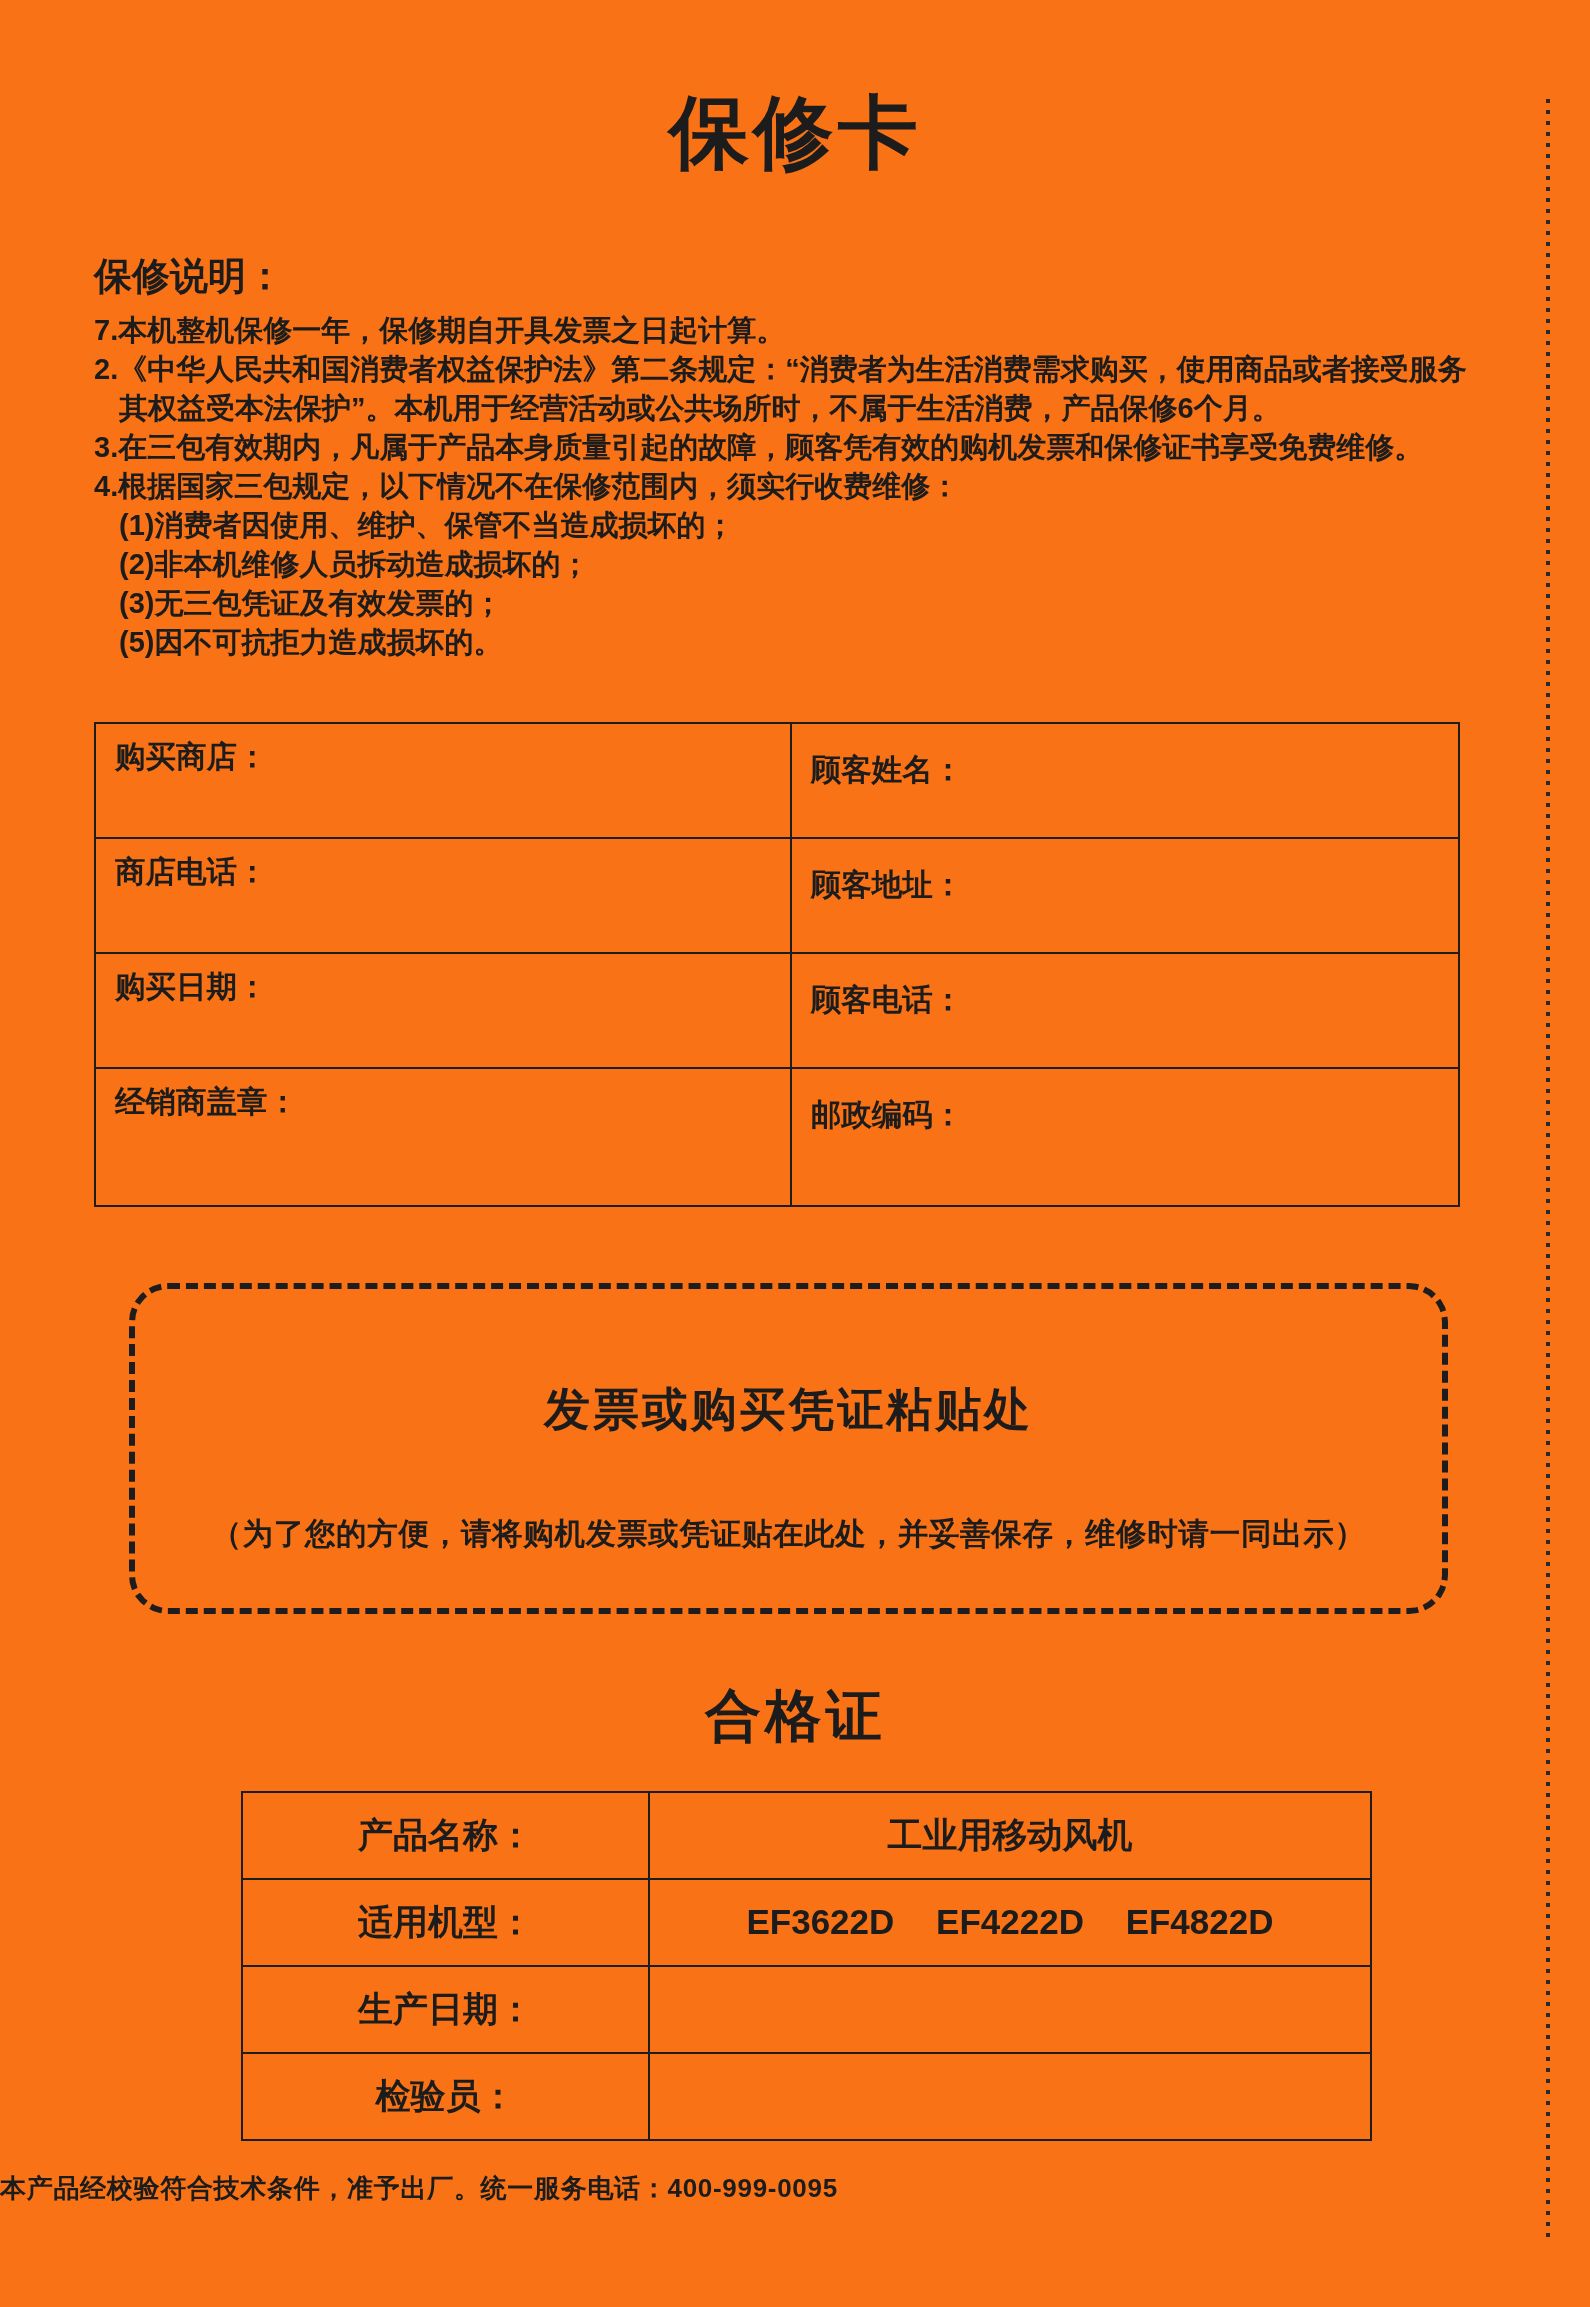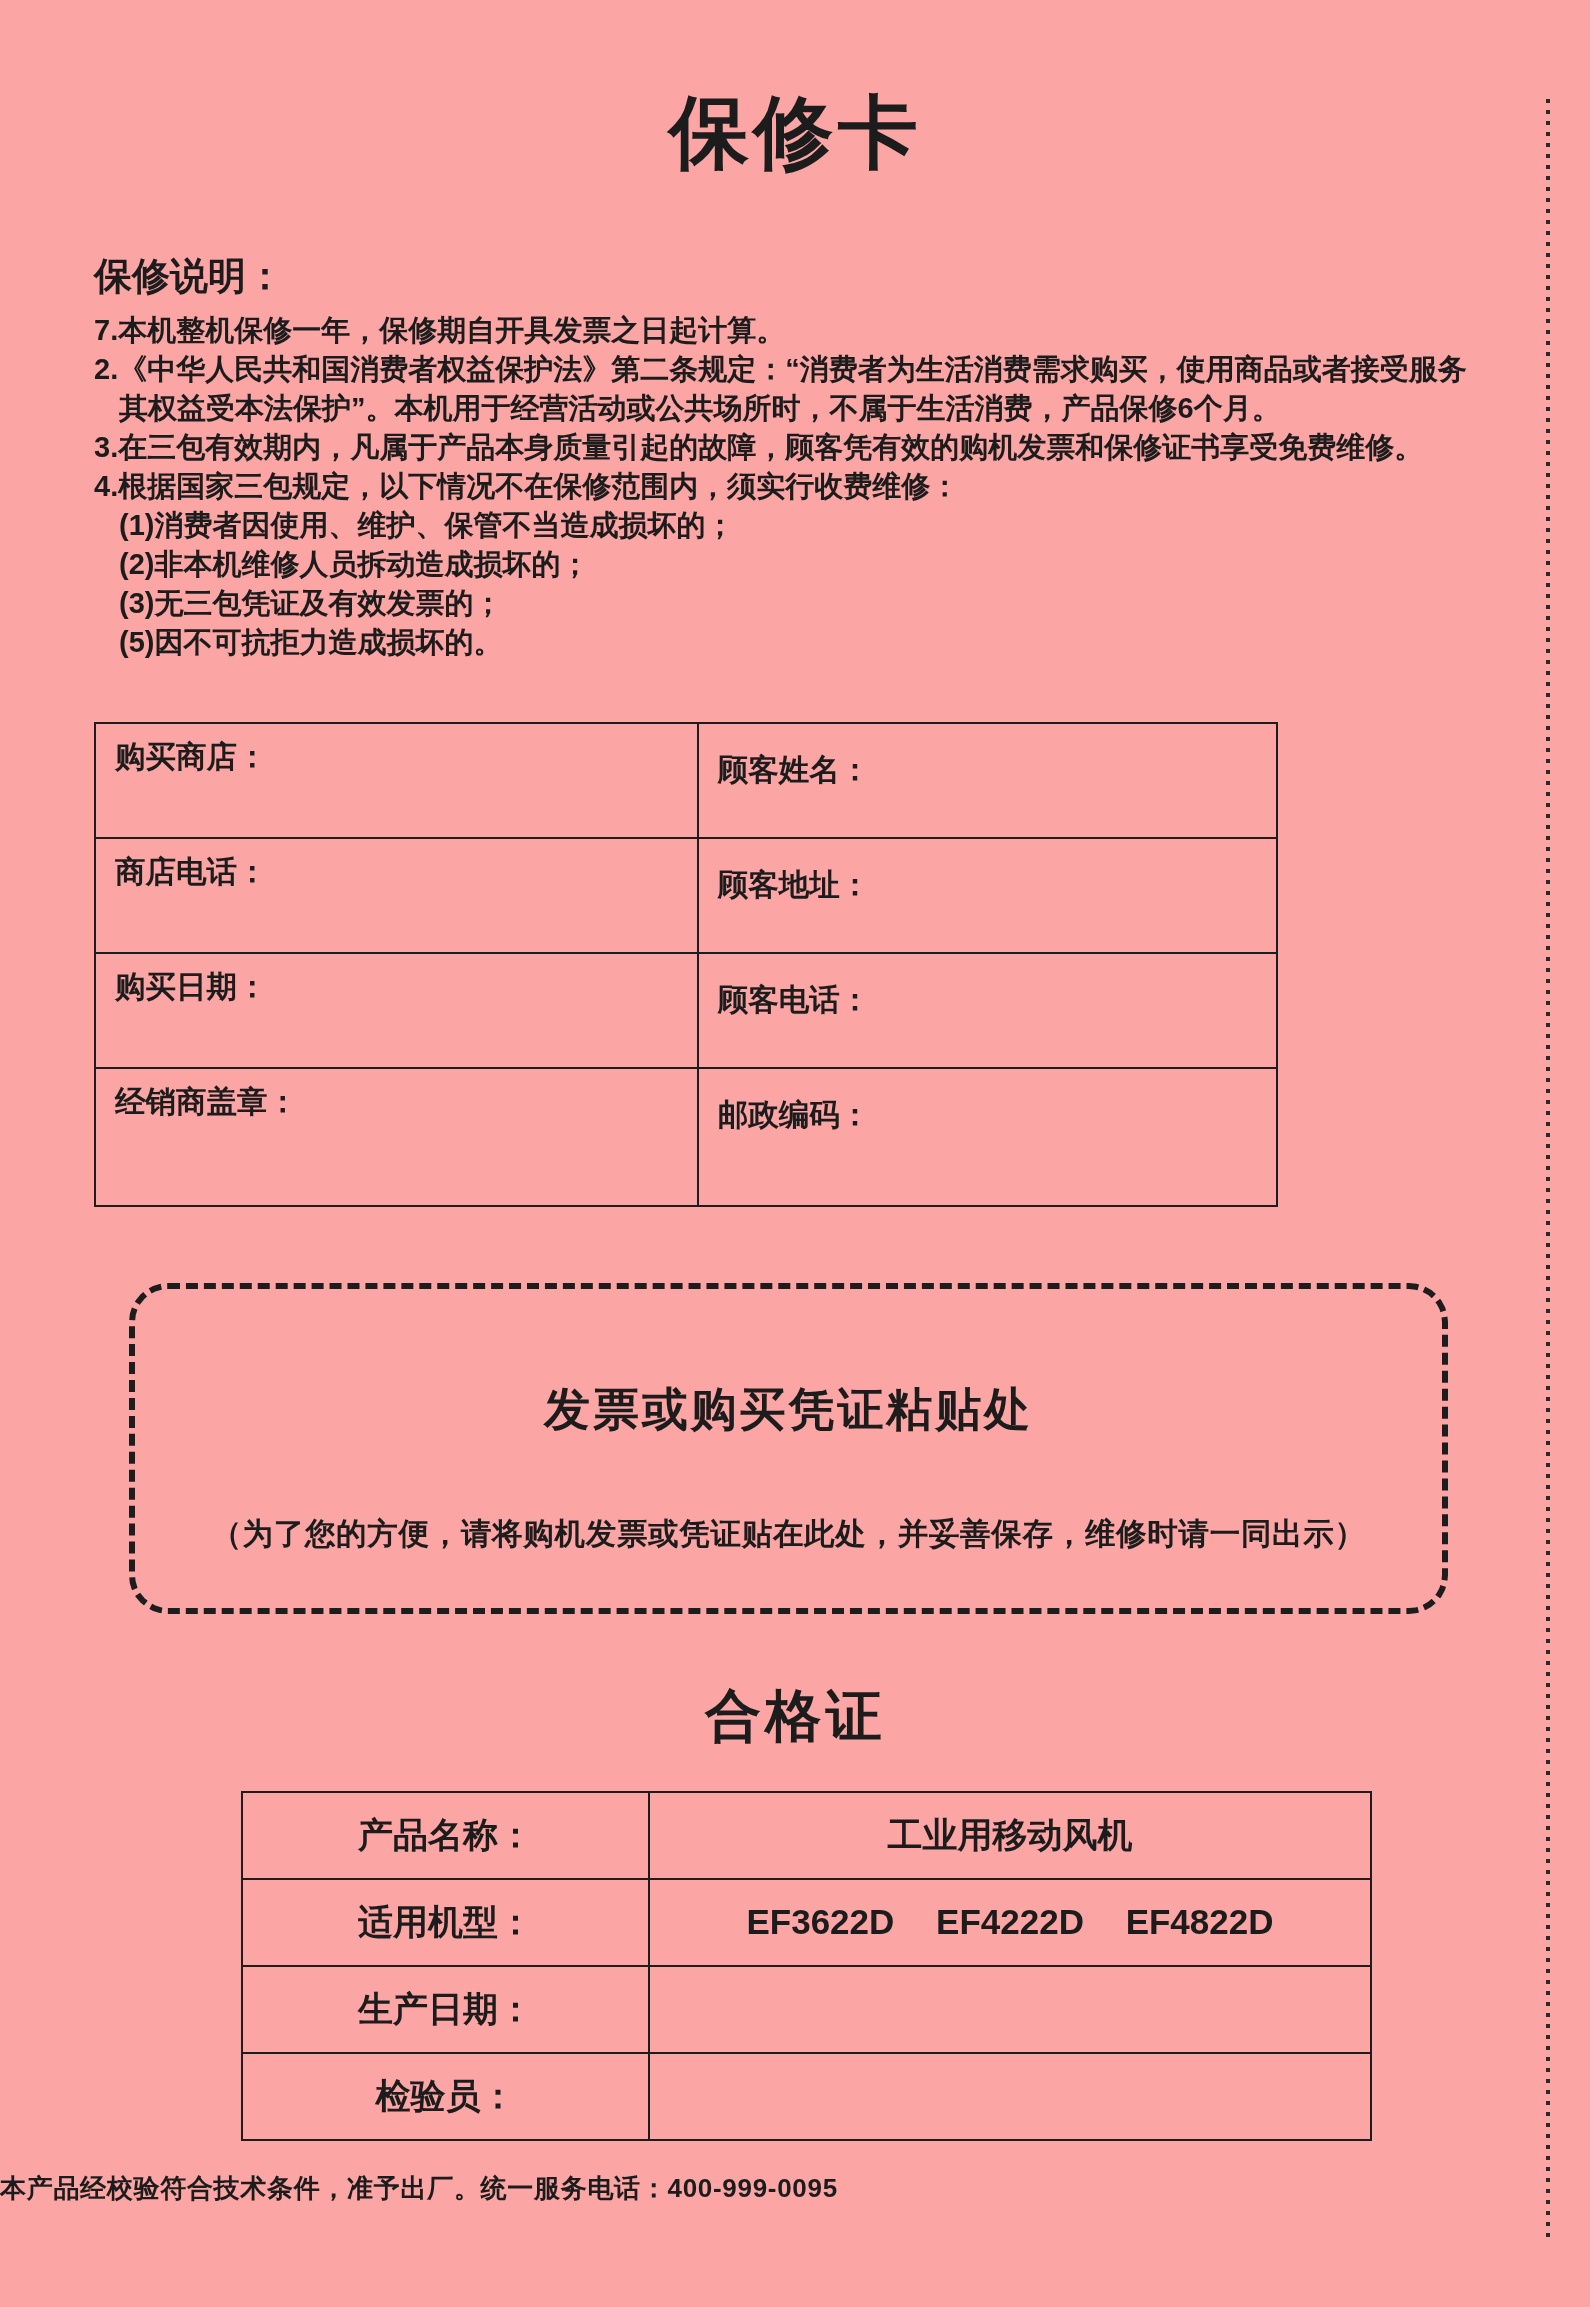--- a/index.html
+++ b/index.html
@@ -1,20 +1,20 @@
 <!DOCTYPE html>
 <html style="font-size:11.6px"><head>
 <meta charset="utf-8">
 <style>
   html, body { margin: 0; padding: 0; background: #ffffff; }
   .page {
     position: relative;
     width: 1591px;
     height: 2307px;
-    background: #fca5a5;
+    background: #f97316;
     color: #1c1c1c;
     font-family: "Liberation Sans", sans-serif;
     font-weight: 700;
     overflow: hidden;
   }
 
   
   .cut-line {
     position: absolute;
     top: 99px;
@@ -40,21 +40,21 @@
     margin: 0;
     font-size: 29px;
     line-height: 39px;
     white-space: nowrap;
   }
   .indent-1 { padding-left: 25px; }
 
   .purchase-table {
     border-collapse: collapse;
     margin: 60px 0 0 94px;
-    width: 1184px;
+    width: 1366px;
     table-layout: fixed;
     border-radius: 6px;
   }
   .purchase-table td {
     border: 2.9px solid #1d1d1d;
     font-size: 30.5px;
     vertical-align: top;
     padding: 13px 7.3px 0 19px;
   }
   .purchase-table tr.r1 td, .purchase-table tr.r2 td, .purchase-table tr.r3 td { height: 87px; }

